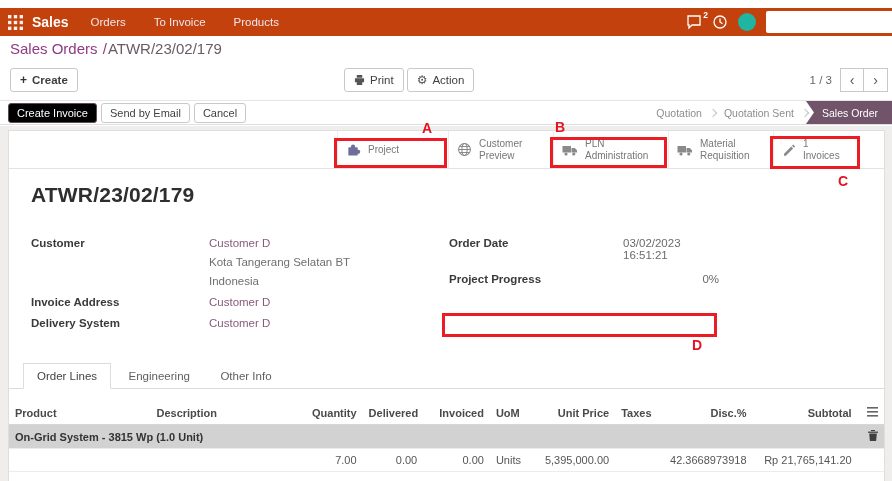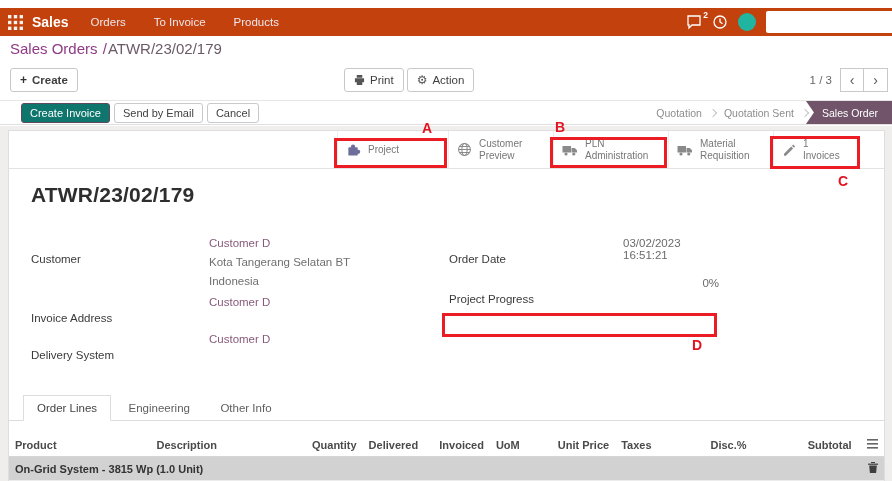--- a/index.html
+++ b/index.html
@@ -33,21 +33,21 @@
   .gear-glyph { font-size:12px; color:#555; }
   .pager { position:absolute; right:4px; top:0; display:flex; align-items:center; gap:8px; }
   .pager-count { font-size:11.5px; color:#666; }
   .pager-btns { display:flex; }
   .pager-btn { width:24px; height:24px; background:#fff; border:1px solid #c9c9c9; color:#555; font-size:14px; line-height:1; cursor:pointer; display:flex; align-items:center; justify-content:center; }
   .pager-btn + .pager-btn { border-left:none; }
 
   
   .statusbar-row { position:absolute; top:100px; left:0; right:0; height:25px; border-top:1px solid #e6e6e6; border-bottom:1px solid #dfdfdf; background:#fff; display:flex; align-items:center; padding-left:8px; }
   .btn-sm { font-size:11px; padding:3px 8px; border-radius:3px; border:1px solid #c9c9c9; background:#fff; color:#3f3f3f; cursor:pointer; margin-right:4px; font-family:inherit; }
-  .btn-primary { background:#0f766e; border-color:#63485d; color:#fff;margin-left:13px; }
+  .btn-primary { background:#000000; border-color:#63485d; color:#fff; }
   .pipeline { margin-left:auto; display:flex; align-items:center; height:100%; }
   .status-step { font-size:10.5px; color:#8d8d8d; padding:0 10px; cursor:pointer; }
   .status-sep { width:6px; height:6px; border-top:1px solid #c4c4c4; border-right:1px solid #c4c4c4; transform:rotate(45deg); margin:0 -2px; }
   .status-active { height:100%; display:flex; align-items:center; background:#71546a; color:#fff; font-size:10.5px; padding:0 14px 0 16px; clip-path:polygon(0 0,100% 0,100% 100%,0 100%,8px 50%); cursor:pointer; }
 
   
   .page-bg { position:absolute; top:126px; left:0; right:0; bottom:0; background:#efeeed; }
   .sheet { position:absolute; top:130px; left:8px; right:7px; height:356px; background:#fff; border:1px solid #dedede; }
   .button-box { display:flex; justify-content:flex-end; height:38px; border-bottom:1px solid #e3e3e3; padding-right:21px; }
   .stat-button { display:flex; align-items:center; gap:7px; border-left:1px solid #ededed; padding:0 8px; background:#fff; cursor:pointer; font-family:inherit; border-top:none; border-bottom:none; border-right:none; }
@@ -56,21 +56,21 @@
   .stat-value { font-size:10px; color:#777; line-height:1.1; }
   .w-project { width:111px; } .w-cp { width:105px; } .w-pln { width:115px; } .w-mr { width:105px; } .w-inv { width:90px; }
 
   .sheet h1 { margin:14px 0 0 22px; font-size:21px; font-weight:700; color:#2e2e2e; letter-spacing:.2px; }
 
   .field-grid { display:flex; margin-top:30px; padding:0 22px; }
   .fg-left { width:418px; }
   .fg-right { width:300px; }
   .field-row { display:flex; font-size:11.5px; margin-bottom:9px; }
   .fg-right .field-row { margin-bottom:12px; width:270px; }
-  .f-label { width:178px; font-weight:400; color:#3a3a3a; flex:0 0 auto;margin-top:16px; }
+  .f-label { width:178px; font-weight:700; color:#3a3a3a; flex:0 0 auto; }
   .fg-right .f-label { width:174px; }
   .f-value { color:#6b6b6b; }
   .f-link { color:#875A7B; cursor:pointer; }
   .f-sub { color:#6f6f6f; margin-top:7px; }
   .f-right-align { flex:1; text-align:right; color:#6b6b6b; }
 
   
   .notebook { margin-top:24px; }
   .tab-bar { border-bottom:1px solid #dcdcdc; padding-left:14px; }
   .tab { display:inline-block; font-size:11.5px; padding:6px 13px; color:#5f5f5f; cursor:pointer; position:relative; top:1px; }

